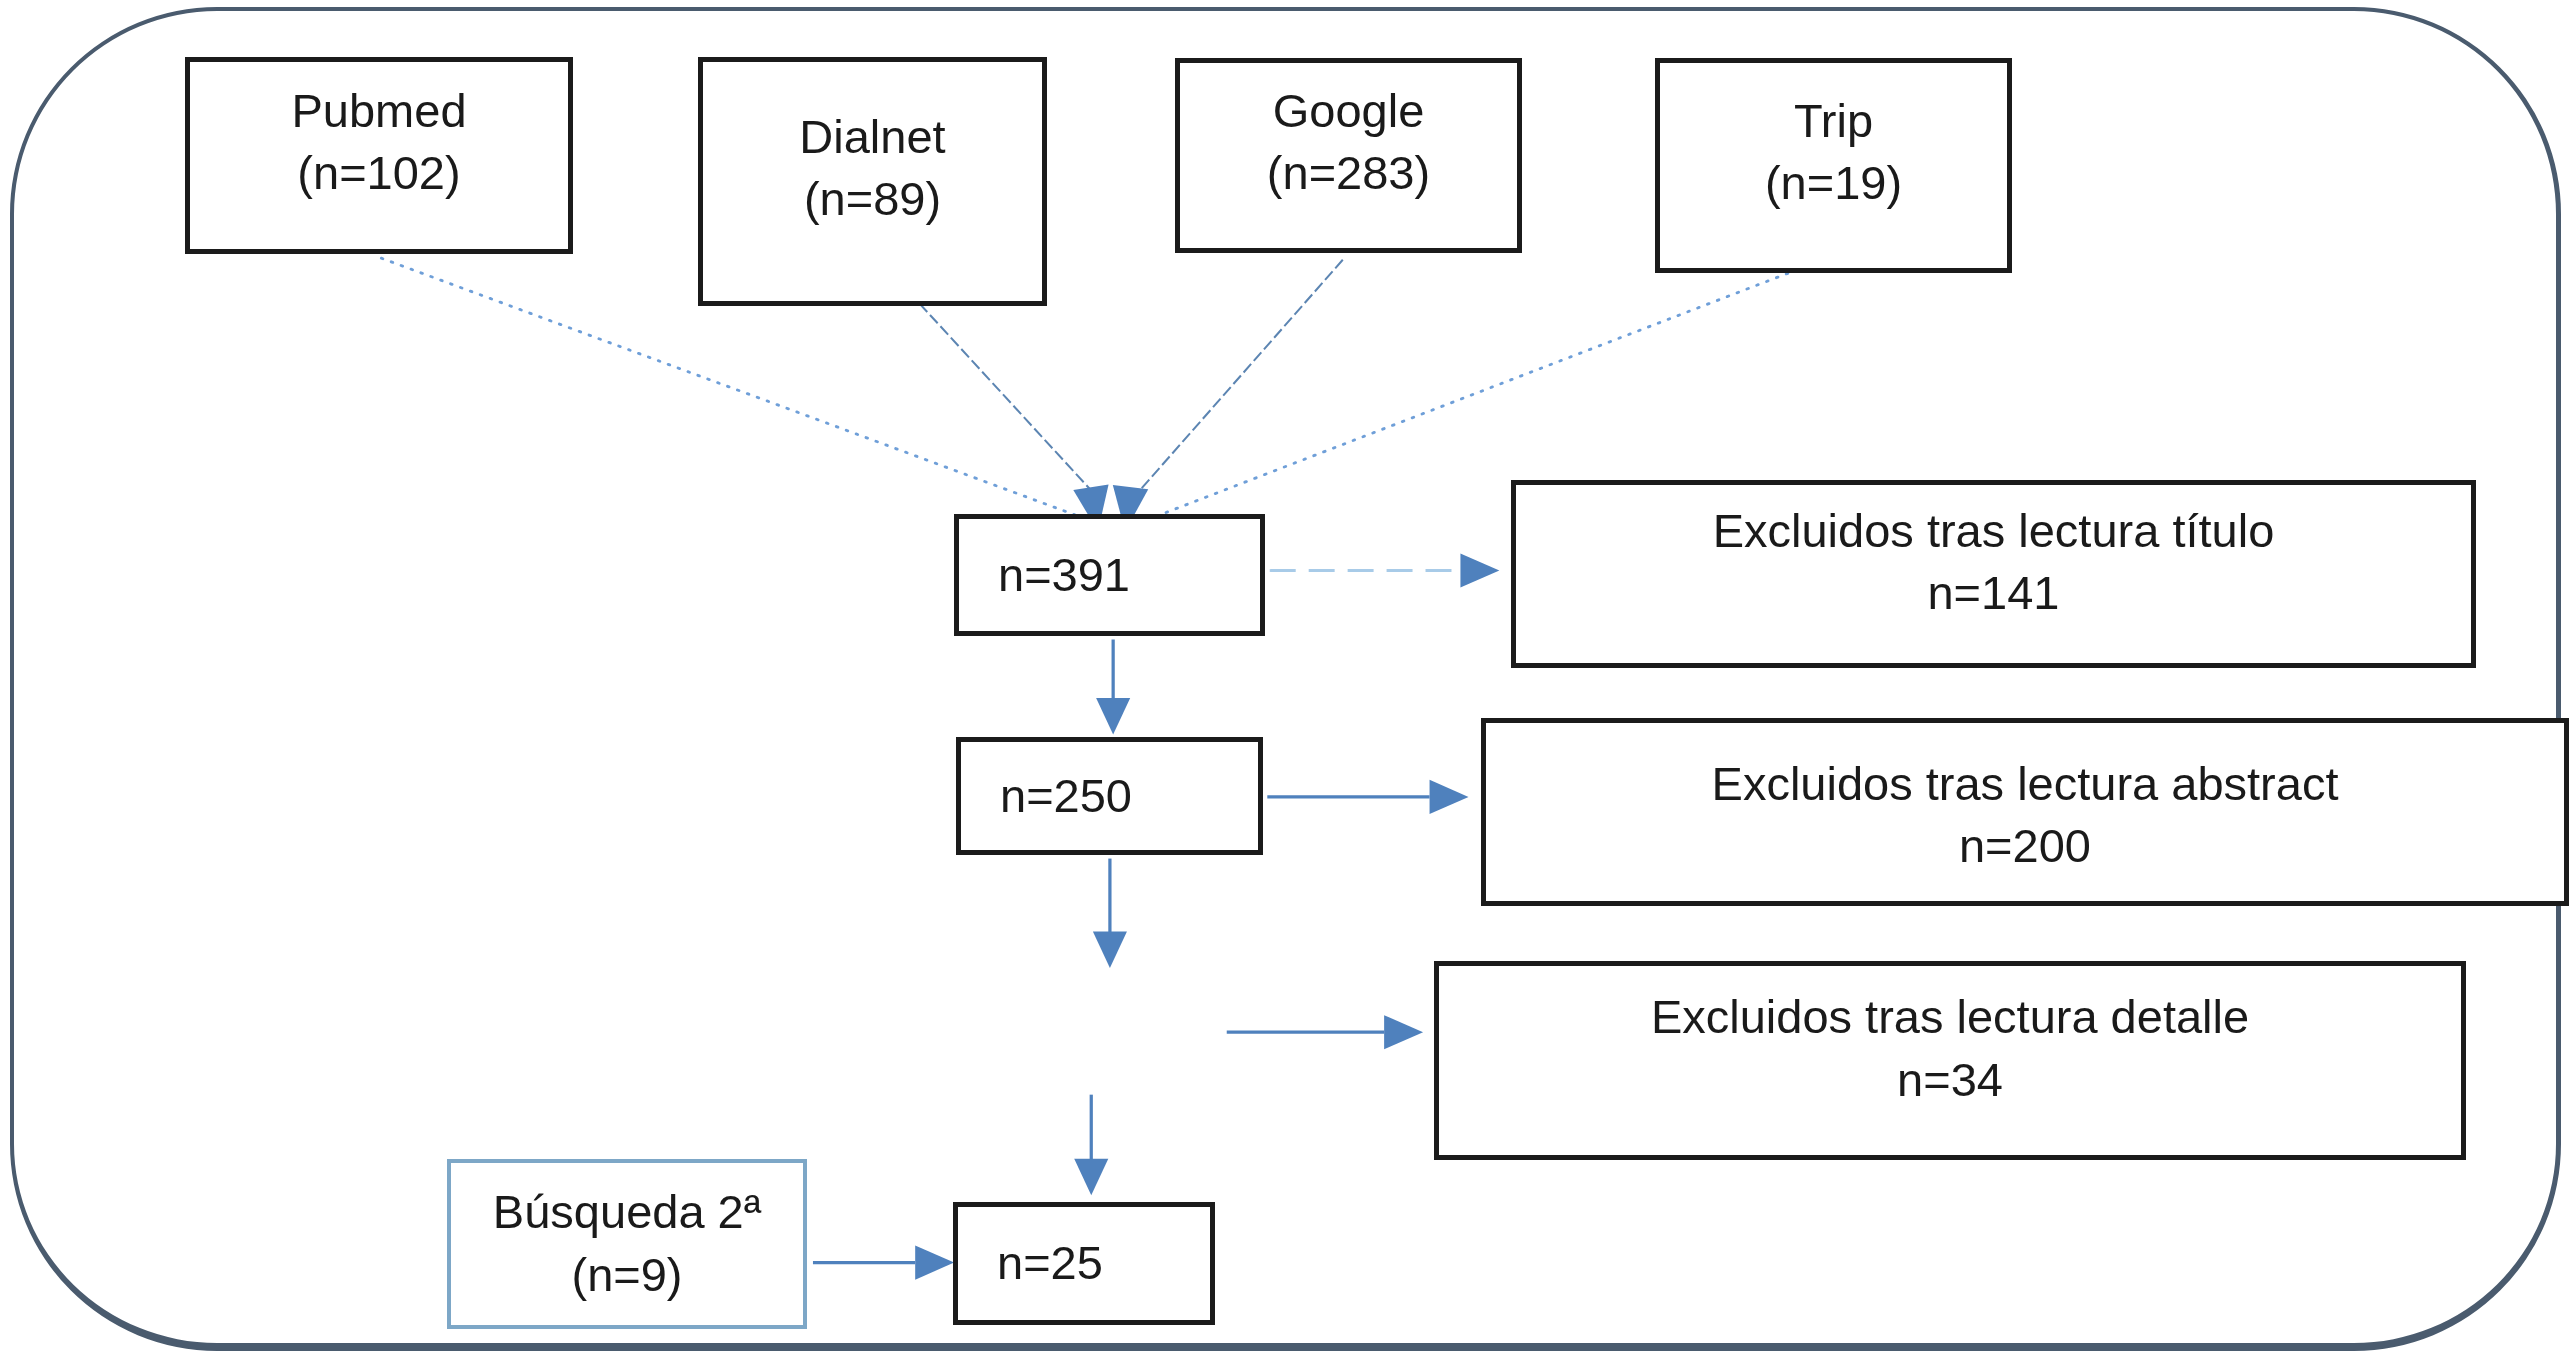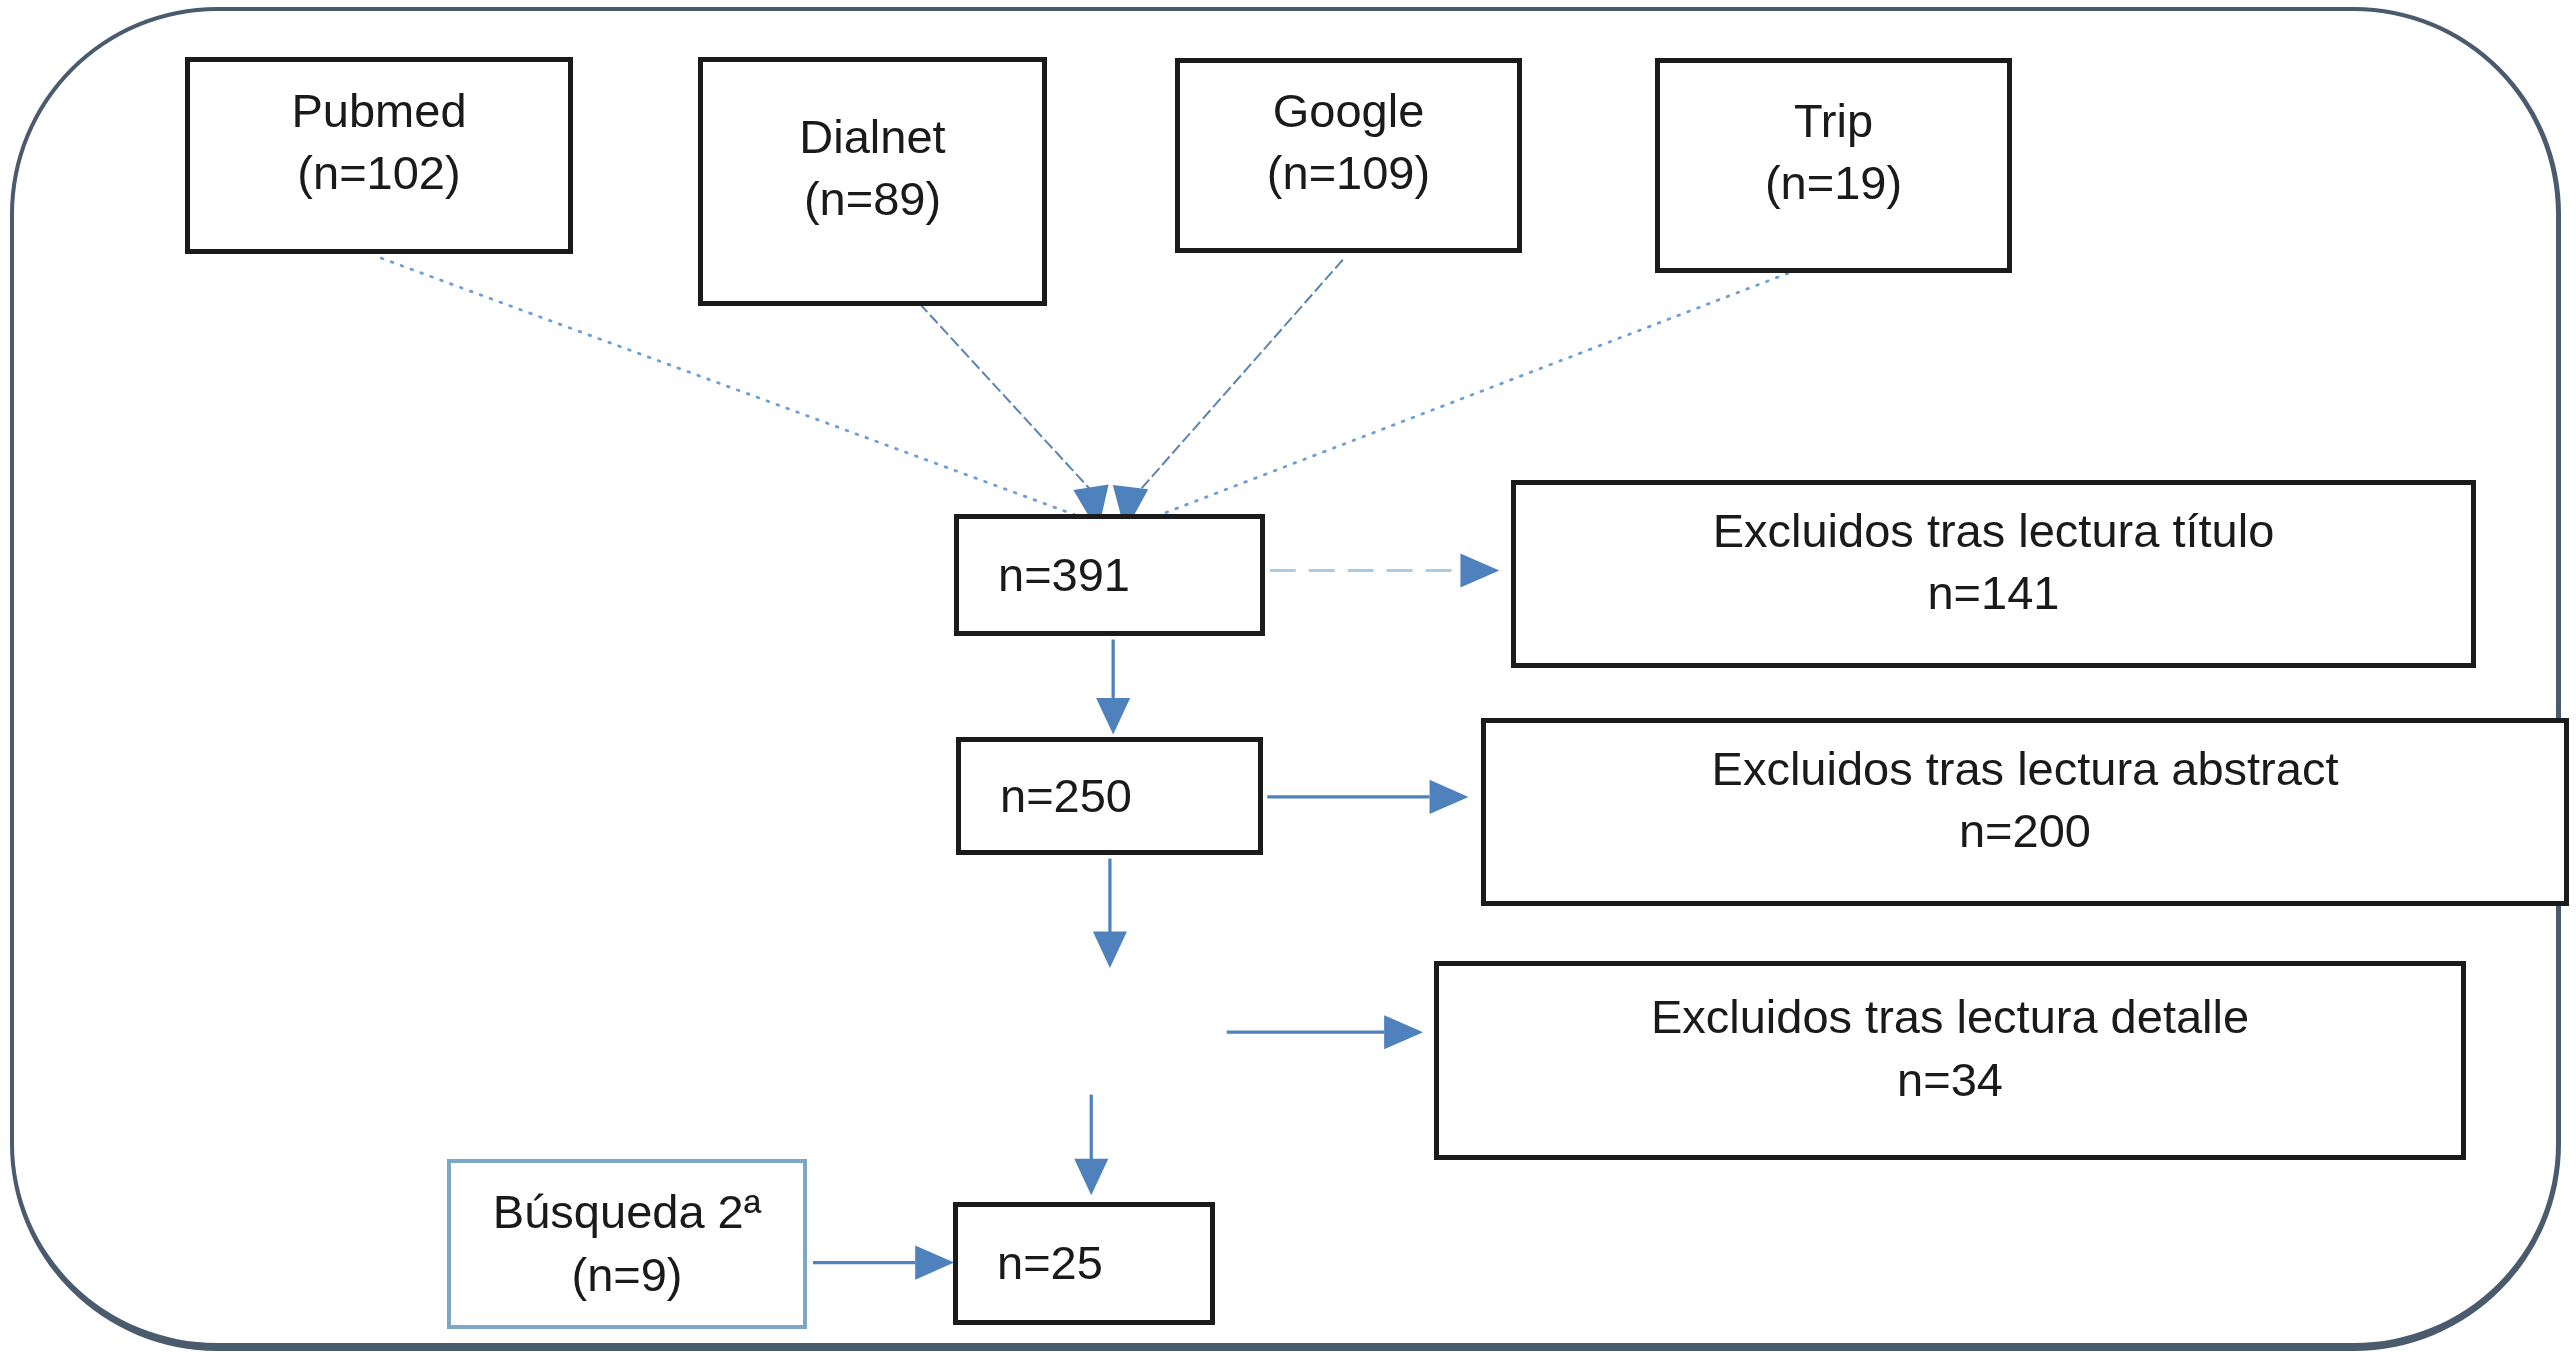--- a/index.html
+++ b/index.html
@@ -80,42 +80,42 @@
   <div class="box src-box" style="left:185px;top:57px;width:388px;height:197px;">
     <span class="l1">Pubmed</span>
     <span class="l2">(n=102)</span>
   </div>
   <div class="box src-box" style="left:698px;top:57px;width:349px;height:249px;">
     <span class="l1">Dialnet</span>
     <span class="l2">(n=89)</span>
   </div>
   <div class="box src-box" style="left:1175px;top:58px;width:347px;height:195px;">
     <span class="l1">Google</span>
-    <span class="l2">(n=109)</span>
+    <span class="l2">(n=283)</span>
   </div>
   <div class="box src-box" style="left:1655px;top:58px;width:357px;height:215px;">
     <span class="l1">Trip</span>
     <span class="l2">(n=19)</span>
   </div>
 
   <div class="box flow-box" style="left:954px;top:514px;width:311px;height:122px;">
     <span class="l1">n=391</span>
   </div>
   <div class="box flow-box" style="left:956px;top:737px;width:307px;height:118px;">
     <span class="l1">n=250</span>
   </div>
   <div class="box flow-box" style="left:953px;top:1202px;width:262px;height:123px;">
     <span class="l1">n=25</span>
   </div>
 
   <div class="box excl-box" style="left:1511px;top:480px;width:965px;height:188px;">
     <span class="l1">Excluidos tras lectura título</span>
     <span class="l2">n=141</span>
   </div>
-  <div class="box excl-box" style="left:1481px;top:718px;width:1088px;height:188px;">
+  <div class="box excl-box" style="left:1481px;top:718px;width:1088px;height:188px;justify-content:flex-end;">
     <span class="l1">Excluidos tras lectura abstract</span>
     <span class="l2">n=200</span>
   </div>
   <div class="box excl-box" style="left:1434px;top:961px;width:1032px;height:199px;">
     <span class="l1">Excluidos tras lectura detalle</span>
     <span class="l2">n=34</span>
   </div>
 
   <div class="box secondary-box" style="left:447px;top:1159px;width:360px;height:170px;">
     <span class="l1">Búsqueda 2ª</span>

